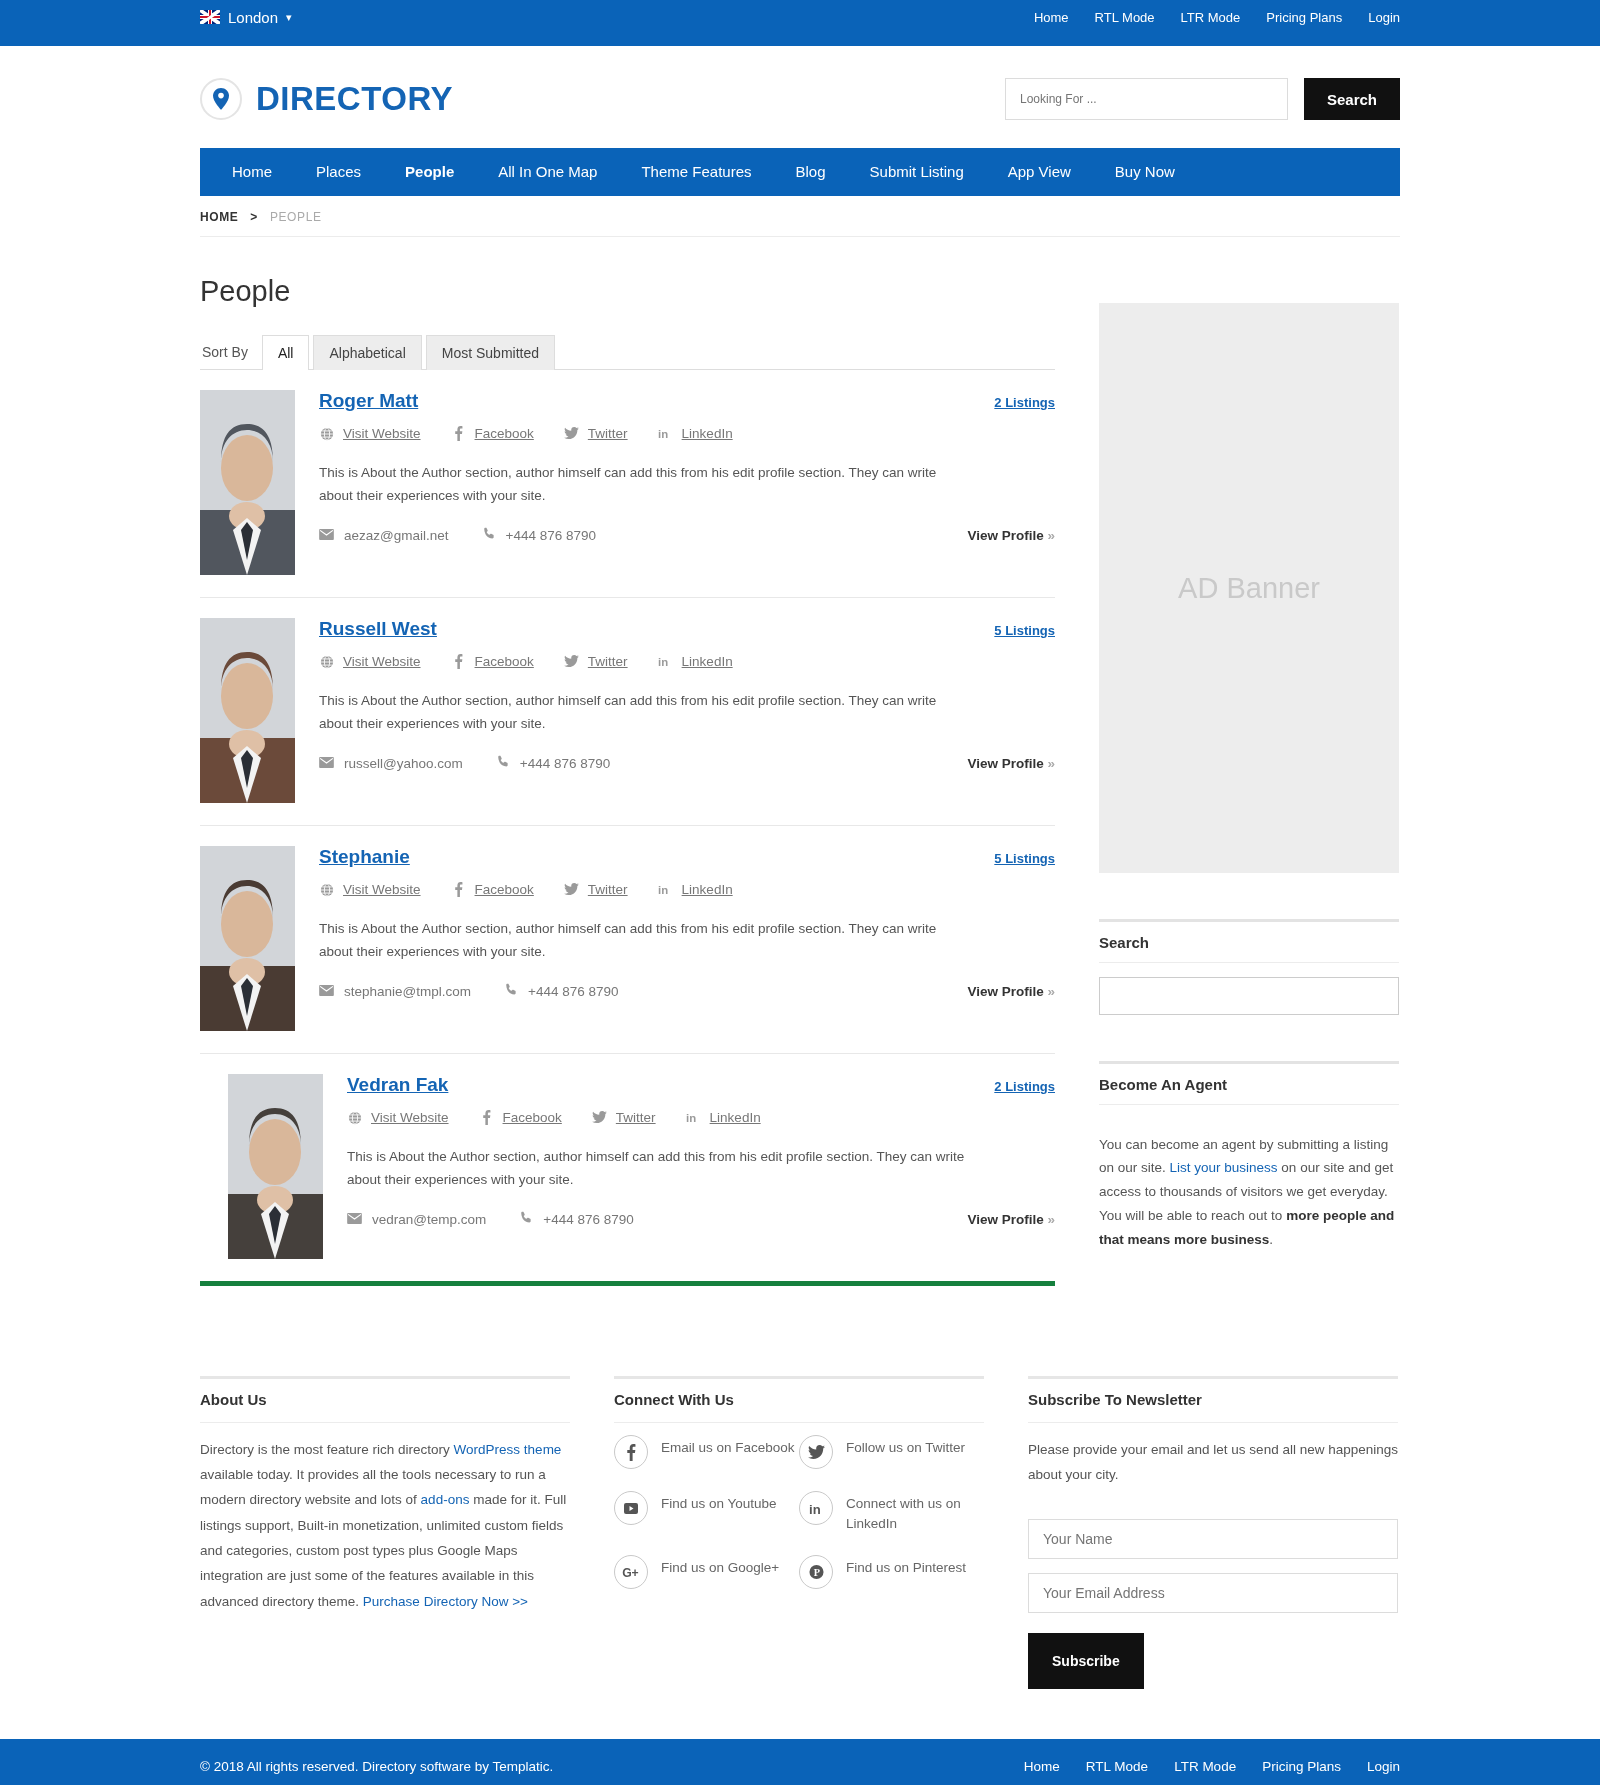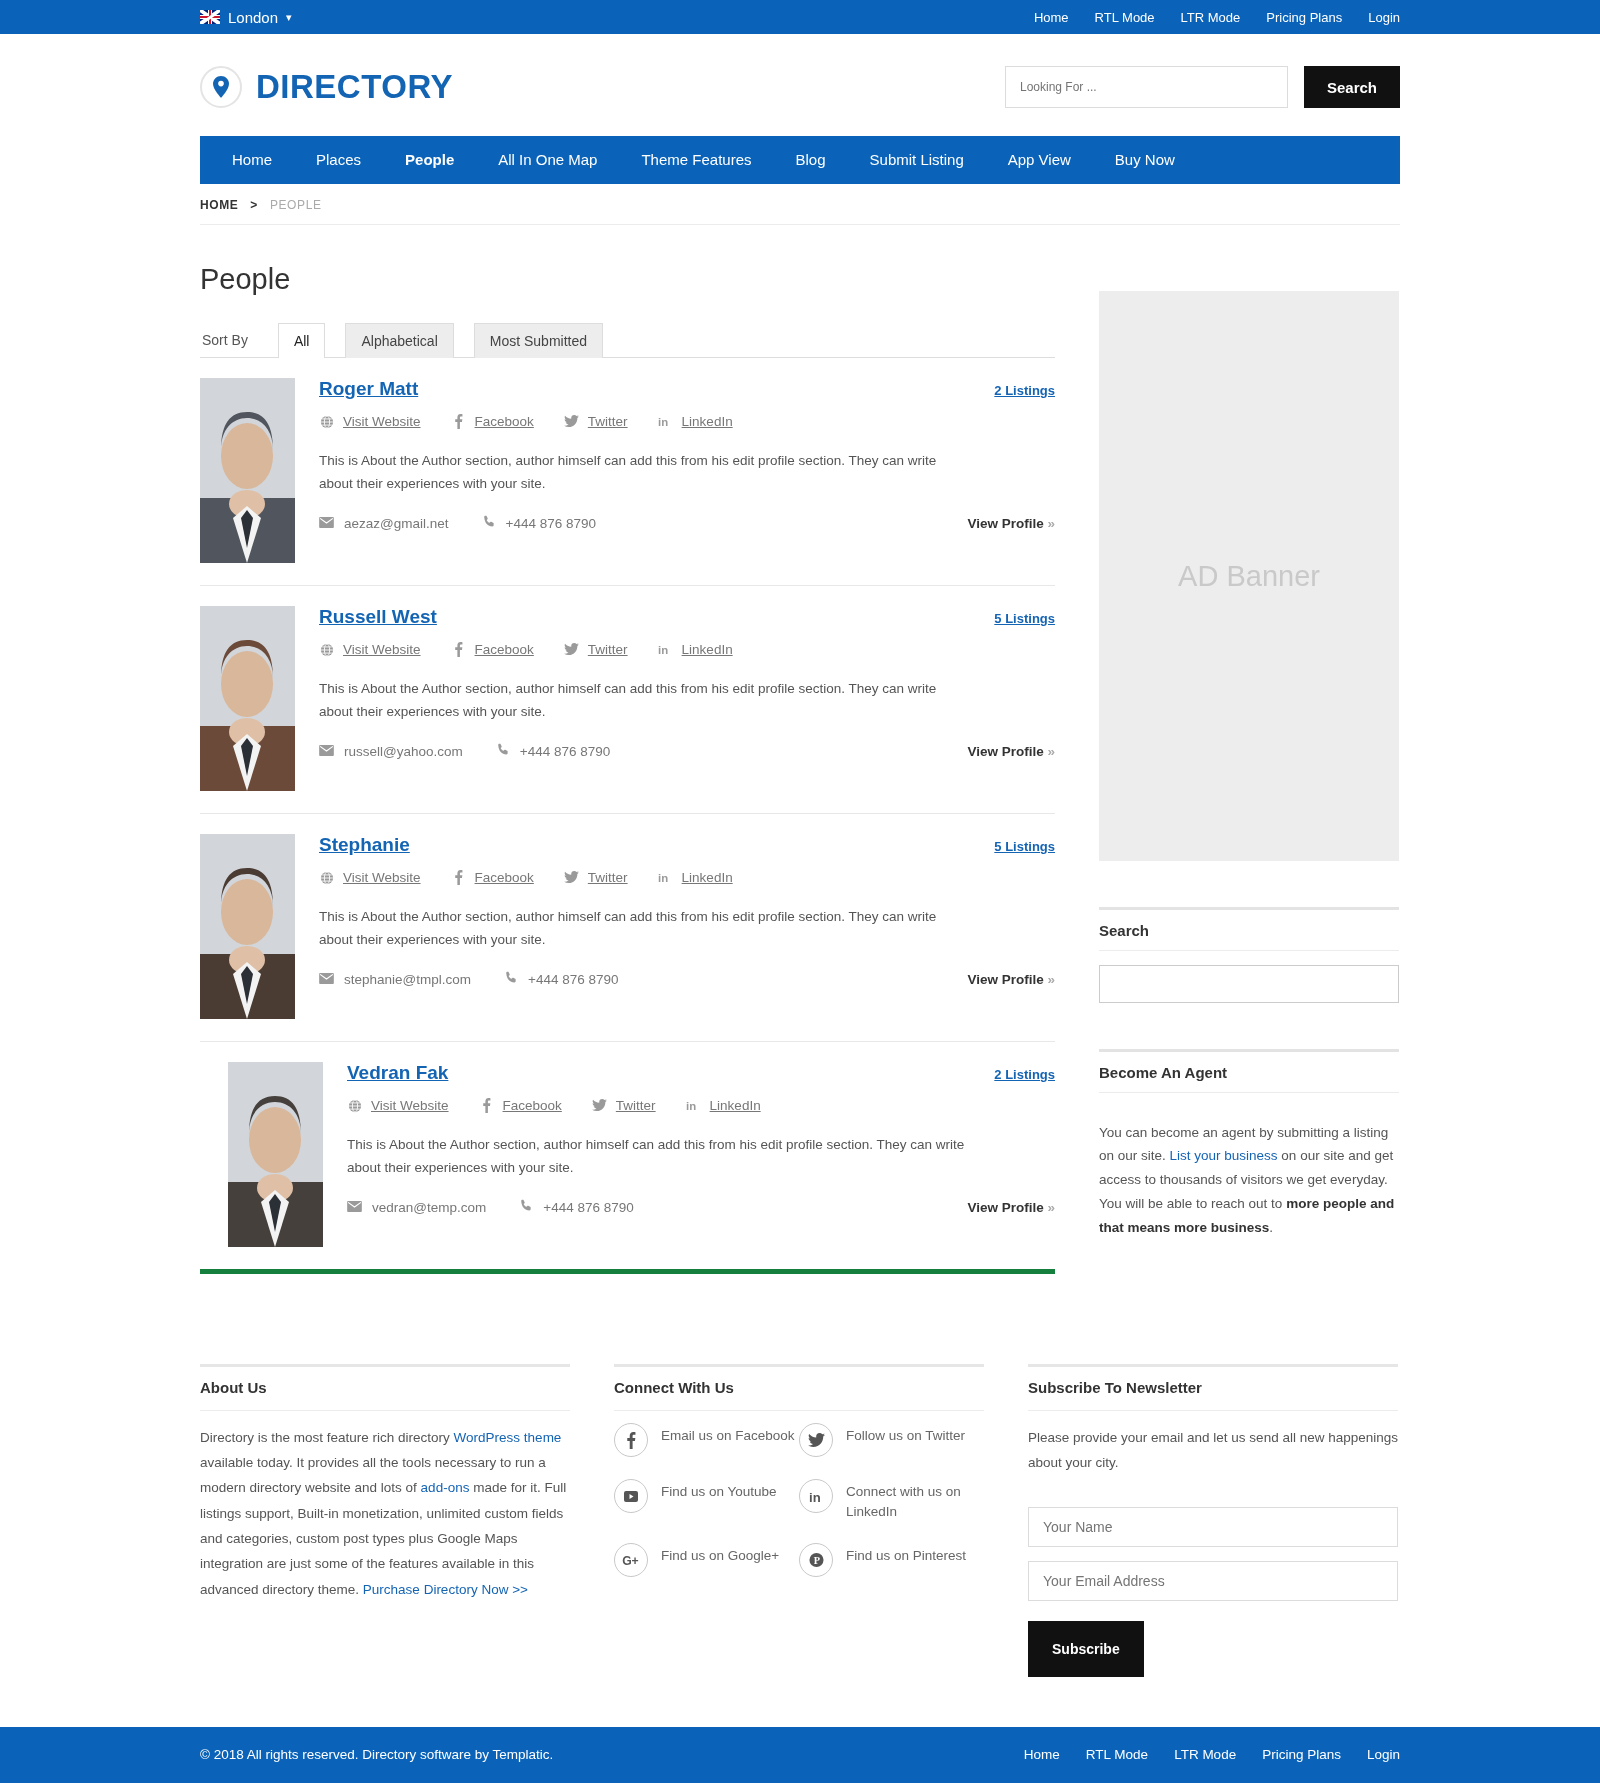--- a/index.html
+++ b/index.html
@@ -7,21 +7,21 @@
   body {
     width:1600px;
     font-family:"Liberation Sans", sans-serif;
     background:#ffffff;
     color:#555;
     font-size:14px;
   }
   .wrap { width:1200px; margin:0 auto; }
 
   
-  .topbar { background:#0a63b8; height:34px; color:#fff; font-size:13px; }
+  .topbar { background:#0a63b8; height:46px; color:#fff; font-size:13px; }
   .topbar .wrap { display:flex; align-items:center; justify-content:space-between; height:34px; }
   .city { display:flex; align-items:center; gap:8px; font-size:15px; }
   .flag {
     width:20px; height:14px; display:inline-block; position:relative;
     background:#00247d; overflow:hidden; border-radius:1px;
   }
   .flag::before, .flag::after { content:""; position:absolute; }
   .flag::before {
     left:-4px; top:6px; width:28px; height:3px; background:#fff;
     box-shadow:0 0 0 0 #fff;
@@ -75,21 +75,21 @@
   .crumbs .cur { color:#aaa; }
 
   
   .content { display:flex; gap:44px; padding-top:38px; align-items:flex-start; }
   .col-main { width:855px; }
   .col-side { width:300px; }
 
   h1.page-title { font-size:29px; font-weight:normal; color:#333; margin:0 0 26px; }
 
   
-  .tabs { display:flex; align-items:flex-end; border-bottom:1px solid #ddd;gap:16px; }
+  .tabs { display:flex; align-items:flex-end; border-bottom:1px solid #ddd; }
   .tabs .lbl { font-size:14px; color:#555; padding:0 14px 9px 2px; }
   .tabs .tab {
     font-size:14px; padding:9px 15px; border:1px solid #ddd; border-bottom:none;
     background:#ededed; color:#444; margin-right:4px; position:relative; top:1px; cursor:pointer;
   }
   .tabs .tab.active { background:#fff; color:#222; }
 
   
   .person {
     display:flex; gap:24px; padding:20px 0 22px; border-bottom:1px solid #e8e8e8;

